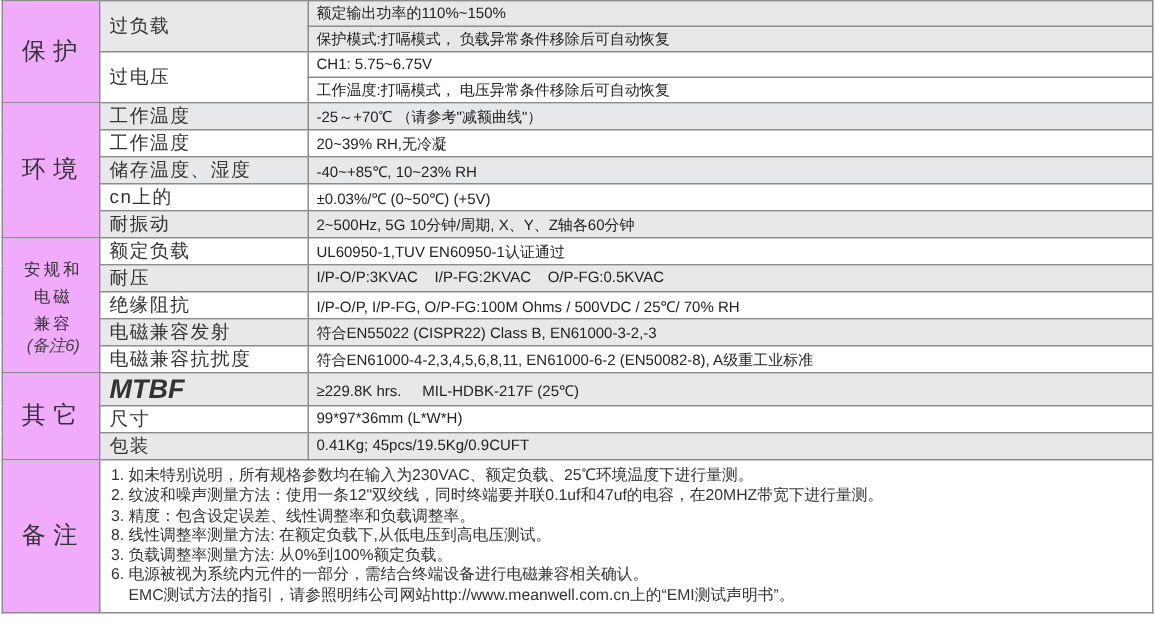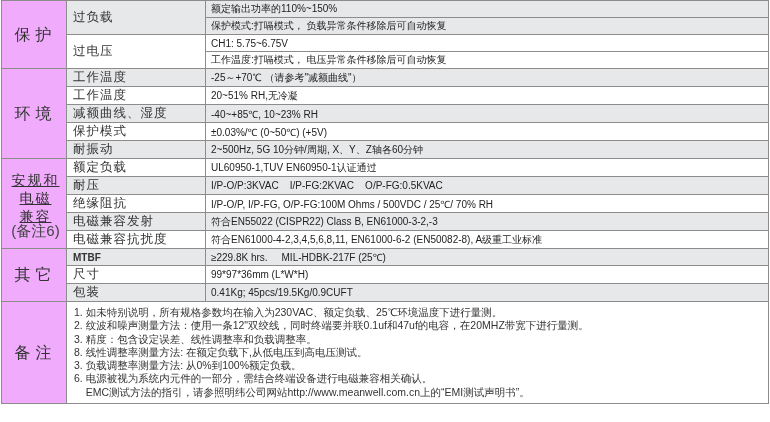--- a/index.html
+++ b/index.html
@@ -26,39 +26,40 @@
   td.group {
     text-align: center;
     vertical-align: middle;
     font-size: 16px;
     letter-spacing: 5px;
     color: #333;
     background: #f0abfc;
     padding-left: 3px;
   }
   td.group .gline { display: block; line-height: 18px; }
-  td.group .gline.small3 { font-size: 14px; letter-spacing: 2px; text-decoration: underline; }
+  td.group .gline.small3 { font-size: 11px; letter-spacing: 2px; }
   td.group .gsub {
     display: block;
-    font-size: 15px;
+    font-size: 11px;
     letter-spacing: 0;
     line-height: 12px;
     color: #444;
     padding-left: 0;
+    font-style: italic;
   }
   td.param {
     font-size: 12.5px;
     letter-spacing: 1px;
     padding: 0 0 0 6px;
     color: #333;
     white-space: nowrap;
     vertical-align: middle;
     margin-top: 36px;
   }
-  td.param.latin { font-weight: bold; font-size: 10px; letter-spacing: 0; }
+  td.param.latin { font-weight: bold; font-size: 18px; letter-spacing: 0; font-style: italic; }
   td.val {
     font-size: 10px;
     padding: 0 0 0 5px;
     white-space: pre;
     color: #222;
     vertical-align: middle;
   }
   td.g { background: #e7e8ea; }
   td.notes-cell {
     vertical-align: top;
@@ -104,28 +105,28 @@
 
   <tr class="r">
     <td class="group" rowspan="5">
       <span class="gline">环境</span>
     </td>
     <td class="param g">工作温度</td>
     <td class="val g">-25～+70℃ （请参考"减额曲线"）</td>
   </tr>
   <tr class="r">
     <td class="param">工作温度</td>
-    <td class="val">20~51% RH,无冷凝</td>
+    <td class="val">20~39% RH,无冷凝</td>
   </tr>
   <tr class="r">
-    <td class="param g">减额曲线、湿度</td>
+    <td class="param g">储存温度、湿度</td>
     <td class="val g">-40~+85℃, 10~23% RH</td>
   </tr>
   <tr class="r">
-    <td class="param">保护模式</td>
+    <td class="param">cn上的</td>
     <td class="val">±0.03%/℃ (0~50℃) (+5V)</td>
   </tr>
   <tr class="r">
     <td class="param g">耐振动</td>
     <td class="val g">2~500Hz, 5G 10分钟/周期, X、Y、Z轴各60分钟</td>
   </tr>
 
   <tr class="r">
     <td class="group" rowspan="5">
       <span class="gline small3">安规和</span>

